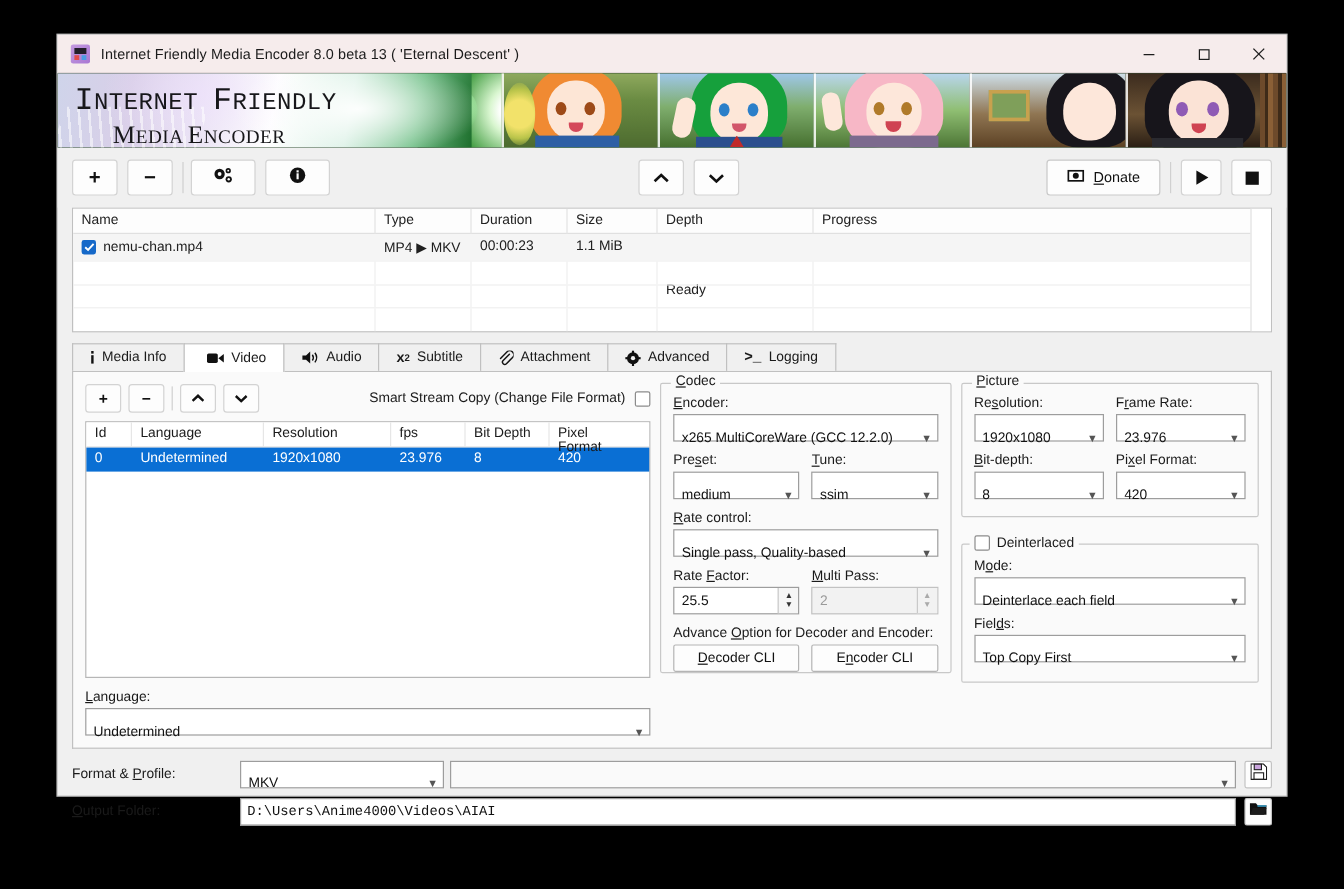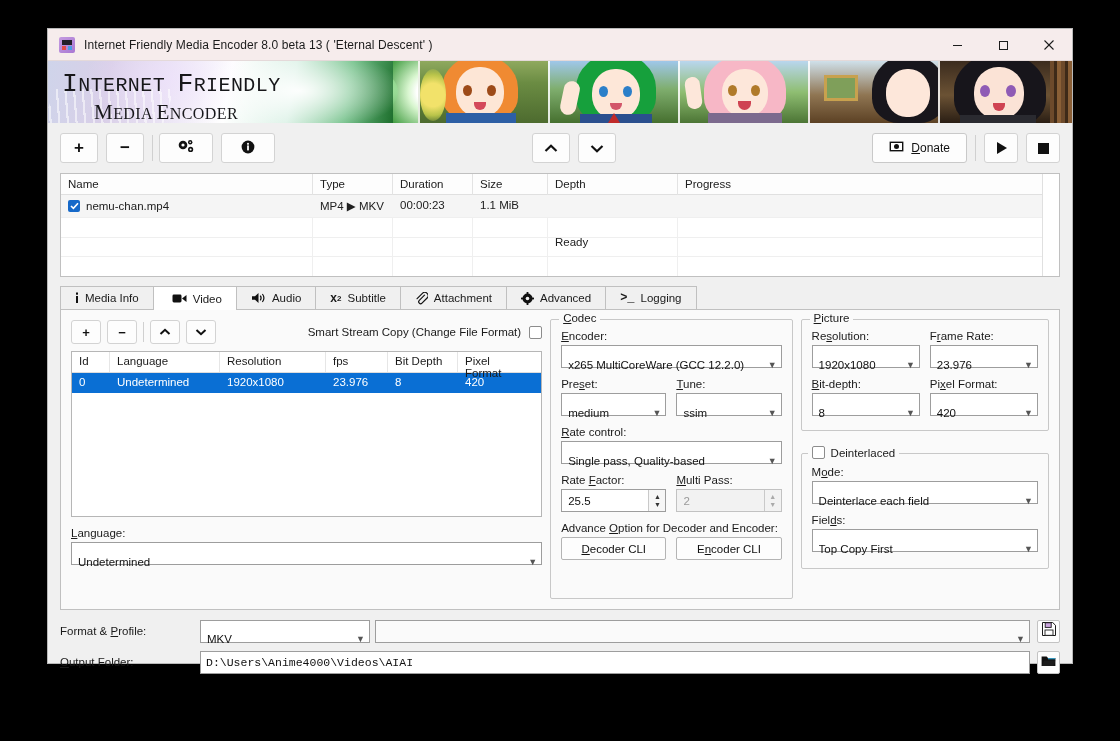--- a/index.html
+++ b/index.html
@@ -192,21 +192,21 @@
     display:flex; align-items:center; justify-content:center; font-size:13px; color:#111;
   }
   #ssc-label { margin-left:auto; font-size: 11.5px; color:#1a1a1a; }
   .cb {
     width: 13px; height: 13px; border: 1px solid #8c8c8c; background:#fff;
     border-radius: 2px; display:inline-block; margin-left: 8px; vertical-align:-2px;
   }
 
   
   #tracktable {
-    margin-top: 6px; height: 166px; background:#fff; border:1px solid #b6b6b6;
+    margin-top: 6px; height: 214px; background:#fff; border:1px solid #b6b6b6;
   }
   #tt-head { display:flex; height:21px; border-bottom:1px solid #ddd; background:#fff; }
   #tt-head div { font-size:11.5px; color:#1a1a1a; padding:3px 0 0 7px; border-right:1px solid #e6e6e6; }
   .tt-row { display:flex; height:20px; background:#0a6fd4; }
   .tt-row div { font-size:11.5px; color:#fff; padding:3px 0 0 7px; }
 
   .fieldlabel { font-size: 11.5px; color:#1a1a1a; margin: 10px 0 3px 0; }
   .u { text-decoration: underline; }
 
   .combo {
@@ -573,21 +573,21 @@
       </div>
 
       <div class="fieldlabel"><span class="u">L</span><span>anguage:</span></div>
       <div class="combo">
         <span class="cv">Undetermined</span>
         <span class="ar">▼</span>
       </div>
     </div>
 
     <div class="col-mid">
-      <div class="group" style="height:280px;">
+      <div class="group" style="height:242px;">
         <span class="gt"><span class="u">C</span><span>odec</span></span>
 
         <div class="fieldlabel" style="margin-top:2px;"><span class="u">E</span><span>ncoder:</span></div>
         <div class="combo">
           <span class="cv">x265 MultiCoreWare (GCC 12.2.0)</span>
           <span class="ar">▼</span>
         </div>
 
         <div class="row2">
           <div>

